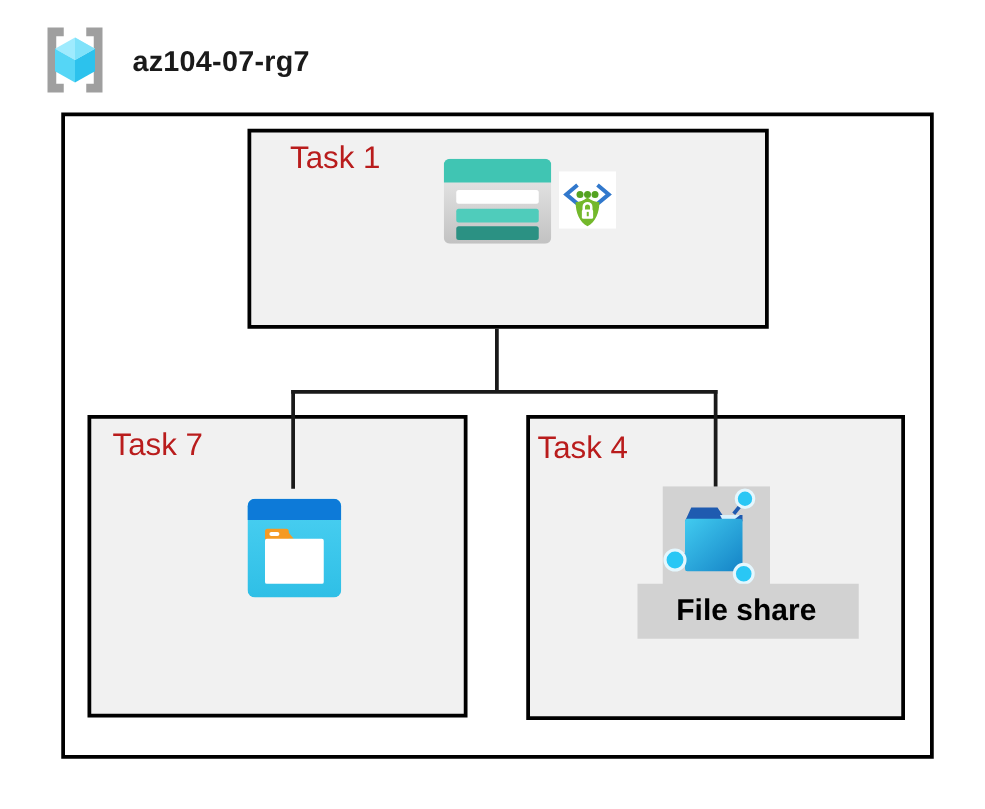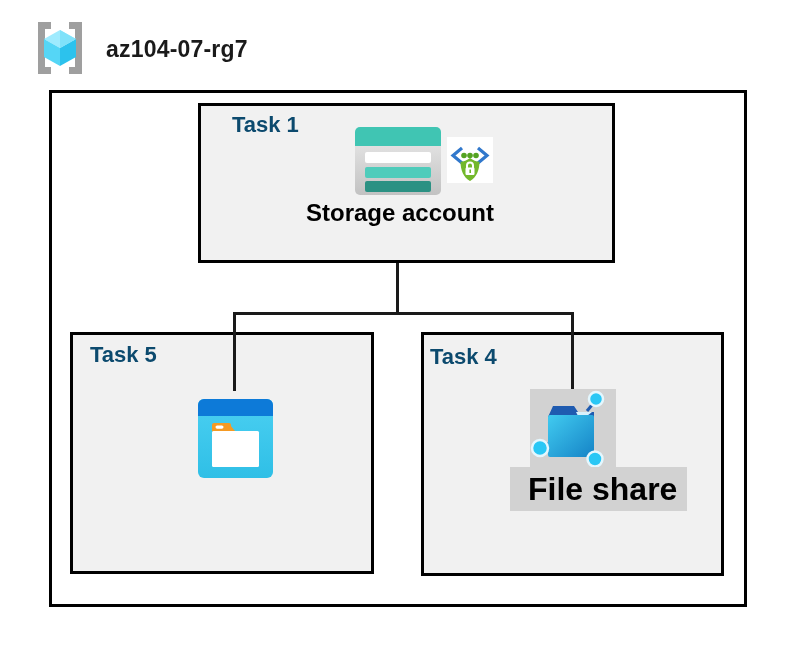--- a/index.html
+++ b/index.html
@@ -19,21 +19,21 @@
     border:3px solid #000;background:#fff;box-sizing:border-box;
   }
   
   .task-box{
     position:absolute;background:#f1f1f1;border:3px solid #000;box-sizing:border-box;
   }
   .task1{left:198px;top:103px;width:417px;height:160px;}
   .task2{left:70px;top:332px;width:304px;height:242px;}
   .task3{left:421px;top:332px;width:303px;height:244px;}
   .task-label{
-    position:absolute;font-size:22px;font-weight:bold;color:#0c4a6e;white-space:nowrap;
+    position:absolute;font-size:25px;font-weight:normal;color:#b91c1c;white-space:nowrap;
   }
   .task1-label{left:232px;top:112px;}
   .task2-label{left:90px;top:342px;}
   .task3-label{left:430px;top:344px;}
   .resource-label{
     position:absolute;font-size:24px;font-weight:bold;color:#000;
     text-align:center;white-space:nowrap;
   }
   .storage-label{left:240px;top:199px;width:320px;}
   .blob-label{left:130px;top:486px;width:210px;}
@@ -46,21 +46,21 @@
   
   .storage-icon{position:absolute;left:355px;top:127px;width:86px;height:68px;}
   .sas-icon{position:absolute;left:447px;top:137px;width:46px;height:46px;}
   .blob-icon{position:absolute;left:198px;top:399px;width:75px;height:79px;}
   .fileshare-icon{position:absolute;left:530px;top:389px;width:86px;height:79px;}
   .fileshare-band{
     position:absolute;left:510px;top:467px;width:177px;height:44px;background:#d2d2d2;
     display:flex;align-items:center;padding-left:18px;box-sizing:border-box;
   }
   .fileshare-band .resource-text{
-    font-size:32px;font-weight:bold;color:#000;white-space:nowrap;
+    font-size:24px;font-weight:bold;color:#000;white-space:nowrap;margin-left:13px;
   }
 </style>
 </head>
 <body>
 
 <div class="canvas">
 
   <svg class="rg-icon" viewBox="0 0 60 56">
     <polygon points="21,2 8,2 8,54 21,54 21,47 15,47 15,9 21,9" fill="#9f9f9f"></polygon>
     <polygon points="39,2 52,2 52,54 39,54 39,47 45,47 45,9 39,9" fill="#9f9f9f"></polygon>
@@ -76,21 +76,21 @@
   <div class="task-box task1"></div>
   <div class="task-box task2"></div>
   <div class="task-box task3"></div>
 
   <div class="conn conn-stem"></div>
   <div class="conn conn-hbar"></div>
   <div class="conn conn-ldrop"></div>
   <div class="conn conn-rdrop"></div>
 
   <div class="task-label task1-label">Task 1</div>
-  <div class="task-label task2-label">Task 5</div>
+  <div class="task-label task2-label">Task 7</div>
   <div class="task-label task3-label">Task 4</div>
 
   <svg class="storage-icon" viewBox="0 0 86 68">
     <defs>
       <linearGradient id="sgBg" x1="0" y1="0" x2="0" y2="1">
         <stop offset="0" stop-color="#ececec"></stop>
           <stop offset="1" stop-color="#c2c2c2"></stop>
       </linearGradient>
     </defs>
     <rect x="0" y="0" width="86" height="68" rx="5" fill="url(#sgBg)"></rect>
@@ -106,21 +106,20 @@
     <polyline points="31,11 40,18.5 31,26" fill="none" stroke="#3178cc" stroke-width="3.2"></polyline>
     <circle cx="17" cy="18.5" r="2.8" fill="#54a321"></circle>
     <circle cx="23" cy="18.5" r="2.8" fill="#54a321"></circle>
     <circle cx="29" cy="18.5" r="2.8" fill="#54a321"></circle>
     <path d="M23,21 C26,23.5 29.5,24.5 32.5,24.7 C32.5,33 29.5,40.5 23,44 C16.5,40.5 13.5,33 13.5,24.7 C16.5,24.5 20,23.5 23,21 Z" fill="#73b82b"></path>
     <path d="M20,31 v-2.5 a3,3 0 0 1 6,0 V31" fill="none" stroke="#ffffff" stroke-width="2"></path>
     <rect x="18.5" y="30.5" width="9" height="7.5" rx="1.2" fill="#ffffff"></rect>
     <rect x="22.4" y="32.5" width="1.6" height="3.5" fill="#73b82b"></rect>
   </svg>
 
-  <div class="resource-label storage-label">Storage account</div>
 
   <svg class="blob-icon" viewBox="0 0 75 79">
     <defs>
       <linearGradient id="blobBody" x1="0" y1="0" x2="0" y2="1">
         <stop offset="0" stop-color="#4bd0f2"></stop>
           <stop offset="1" stop-color="#2fbfe6"></stop>
       </linearGradient>
     </defs>
     <rect x="0" y="0" width="75" height="79" rx="6" fill="url(#blobBody)"></rect>
     <path d="M6,0 h63 a6,6 0 0 1 6,6 v11 h-75 v-11 a6,6 0 0 1 6,-6 z" fill="#0d7ad8"></path>

